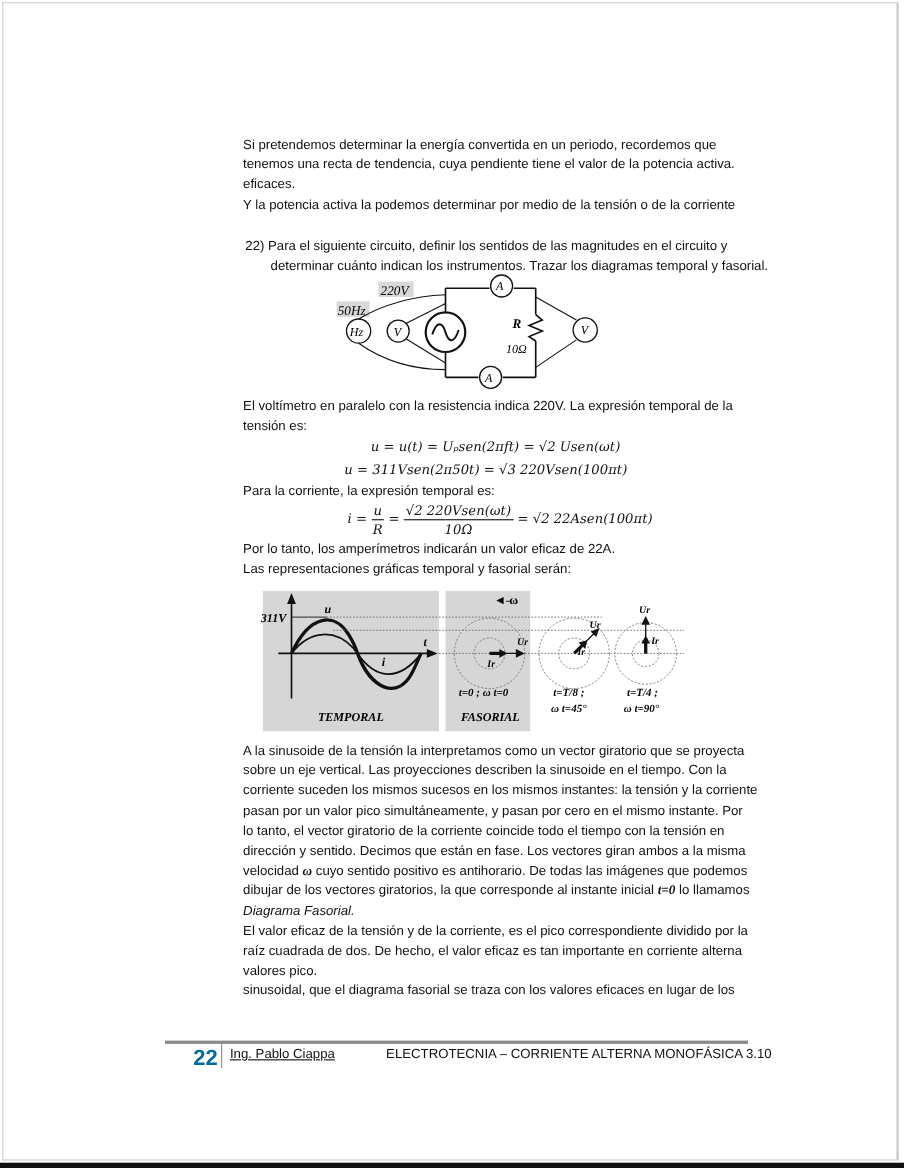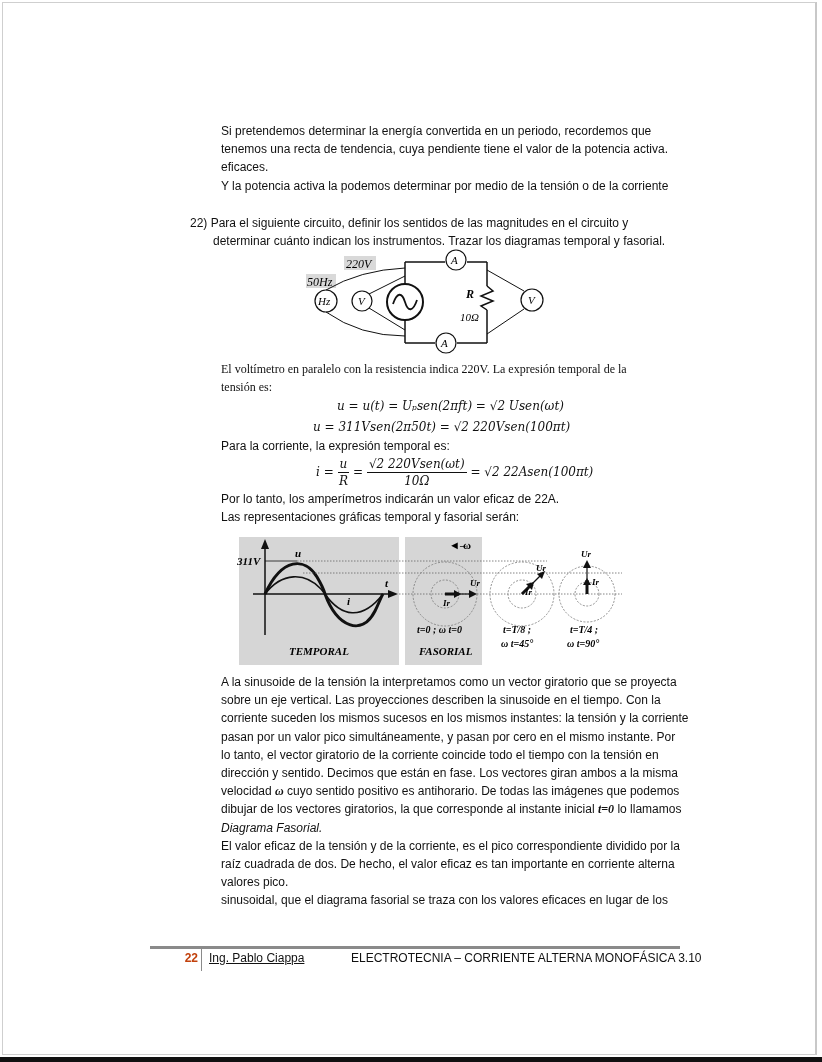--- a/index.html
+++ b/index.html
@@ -14,39 +14,39 @@
   .num-item .ln2 { padding-left:23px; }
   .eq { position:absolute; font-family:"DejaVu Serif", serif; font-style:italic; font-size:12px; white-space:nowrap; }
   .frac { display:inline-block; vertical-align:middle; text-align:center; }
   .frac .nu { display:block; border-bottom:1px solid #111; padding:0 2px; line-height:16px; }
   .frac .de { display:block; line-height:16px; }
   .it { font-style:italic; }
   .bi { font-family:"Liberation Serif", serif; font-style:italic; font-weight:bold; }
   .footer-rule { position:absolute; left:150px; top:946px; width:530px; height:3px; background:#8a8a8a; }
   .footer-sep { position:absolute; left:201px; top:947px; width:1px; height:24px; background:#8a8a8a; }
   .footer-num { position:absolute; left:160px; top:951px; width:38px; text-align:right;
-                font-size:12px; font-weight:bold; color:#c2410c; }
+                font-size:20px; font-weight:bold; color:#0369a1; }
   .footer-author { position:absolute; left:209px; top:951px; font-size:12px;text-decoration:underline; }
   .footer-title { position:absolute; left:351px; top:951px; font-size:12px; white-space:nowrap; }
   svg text { font-family:"Liberation Serif", serif; }
 </style>
 </head>
 <body>
 
 <div class="page-frame"></div>
 <div class="bottom-bar"></div>
 
 <div class="p" style="top:122px;">
   <div class="line">Si pretendemos determinar la energía convertida en un periodo, recordemos que</div>
   <div class="line">tenemos una recta de tendencia, cuya pendiente tiene el valor de la potencia activa.</div>
   <div class="line">eficaces.</div>
   <div class="line">Y la potencia activa la podemos determinar por medio de la tensión o de la corriente</div>
 </div>
 
-<div class="num-item" style="top:214px;">
+<div class="num-item" style="top:214px;margin-left:33px;">
   <div class="line">
     <span>22)</span>
     <span>Para el siguiente circuito, definir los sentidos de las magnitudes en el circuito y</span>
   </div>
   <div class="line ln2">determinar cuánto indican los instrumentos. Trazar los diagramas temporal y fasorial.</div>
 </div>
 
 <svg style="position:absolute;left:290px;top:248px;" width="270" height="106" viewBox="0 0 270 106">
   <rect x="54" y="8" width="32" height="14" fill="#d9d9d9"></rect>
   <text x="56" y="20" font-size="12" font-style="italic" font-family="Liberation Sans, sans-serif">220V</text>
@@ -82,27 +82,27 @@
 
   <text x="176" y="50" font-size="12" font-weight="bold" font-style="italic">R</text>
   <text x="170" y="73" font-size="11" font-style="italic" font-family="Liberation Sans, sans-serif">10Ω</text>
 
   <circle cx="242" cy="52" r="11" fill="#fff" stroke="#111" stroke-width="1.2"></circle>
   <text x="238" y="56" font-size="11" font-style="italic" font-family="Liberation Sans, sans-serif">V</text>
   <line x1="197" y1="22" x2="234" y2="43" stroke="#111" stroke-width="1"></line>
   <line x1="197" y1="86" x2="234" y2="61" stroke="#111" stroke-width="1"></line>
 </svg>
 
-<div class="p" style="top:360px;font-family:Liberation Serif, serif;">
+<div class="p" style="top:360px;">
   <div class="line">El voltímetro en paralelo con la resistencia indica 220V. La expresión temporal de la</div>
   <div class="line">tensión es:</div>
 </div>
 
 <div class="eq" style="left:337px;top:399px;">u = u(t) = Uₚsen(2πft) = √2 Usen(ωt)</div>
-<div class="eq" style="left:313px;top:420px;">u = 311Vsen(2π50t) = √2 220Vsen(100πt)</div>
+<div class="eq" style="left:313px;top:420px;">u = 311Vsen(2π50t) = √3 220Vsen(100πt)</div>
 
 <div class="p" style="top:437px;">
   <div class="line">Para la corriente, la expresión temporal es:</div>
 </div>
 
 <div class="eq" style="left:316px;top:456px;">
   <span>i = </span>
   <span class="frac">
     <span class="nu">u</span>
     <span class="de">R</span>

